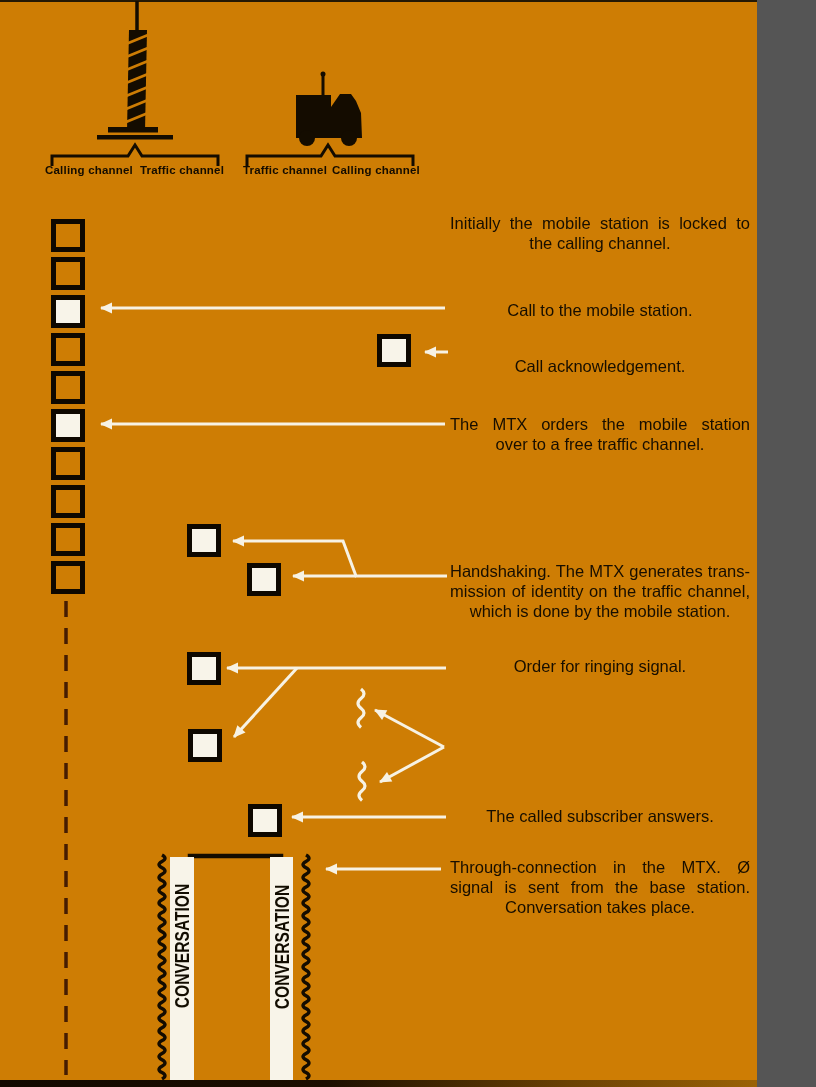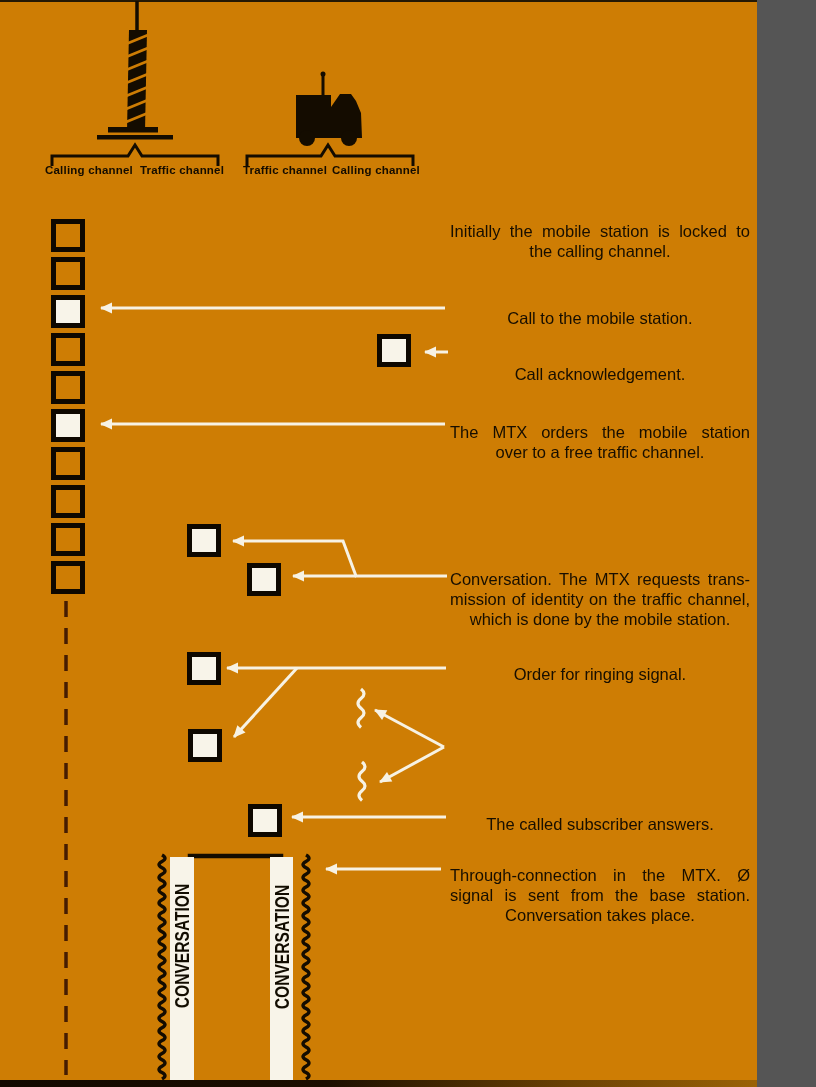--- a/index.html
+++ b/index.html
@@ -24,21 +24,21 @@
   .sq{
     position:absolute;width:24px;height:23px;border:5px solid #0E0800;
     background:transparent;
   }
   .sq.filled{background:#F8F4E9;}
   #channel-column{position:absolute;left:51px;top:219px;width:34px;height:375px;}
   #channel-column .sq{left:0;}
   
   .note{
     position:absolute;left:450px;width:300px;
-    font-size:16.5px;line-height:20px;color:#170E00;margin-top:8px;
+    font-size:16.5px;line-height:20px;color:#170E00;
   }
   .note .line{white-space:nowrap;text-align:center;}
   .note .line.just{text-align:justify;text-align-last:justify;}
   
   .conv-bar{position:absolute;top:857px;height:223px;background:#F8F4E9;}
   #conv-bar-left{left:170px;width:24px;}
   #conv-bar-right{left:270px;width:23px;}
   .conv-label{
     position:absolute;white-space:nowrap;
     font-size:20px;font-weight:bold;letter-spacing:0px;color:#120C00;
@@ -136,21 +136,21 @@
       <div class="line">Call to the mobile station.</div>
     </div>
   <div class="note" style="top:356px">
       <div class="line">Call acknowledgement.</div>
     </div>
   <div class="note" style="top:414px">
       <div class="line just">The MTX orders the mobile station</div>
       <div class="line">over to a free traffic channel.</div>
     </div>
   <div class="note" style="top:561px">
-      <div class="line just">Conversation. The MTX requests trans-</div>
+      <div class="line just">Handshaking. The MTX generates trans-</div>
       <div class="line just">mission of identity on the traffic channel,</div>
       <div class="line">which is done by the mobile station.</div>
     </div>
   <div class="note" style="top:656px">
       <div class="line">Order for ringing signal.</div>
     </div>
   <div class="note" style="top:806px">
       <div class="line">The called subscriber answers.</div>
     </div>
   <div class="note" style="top:857px">

